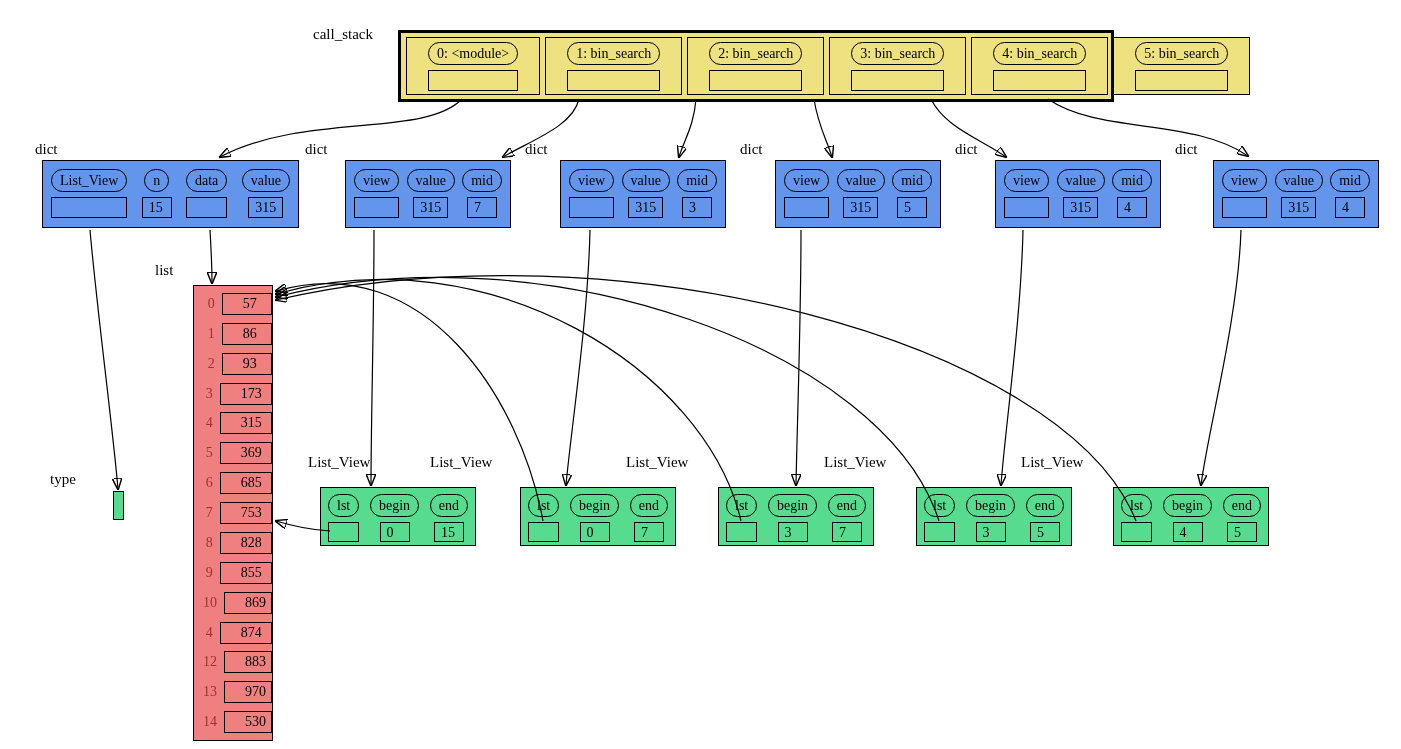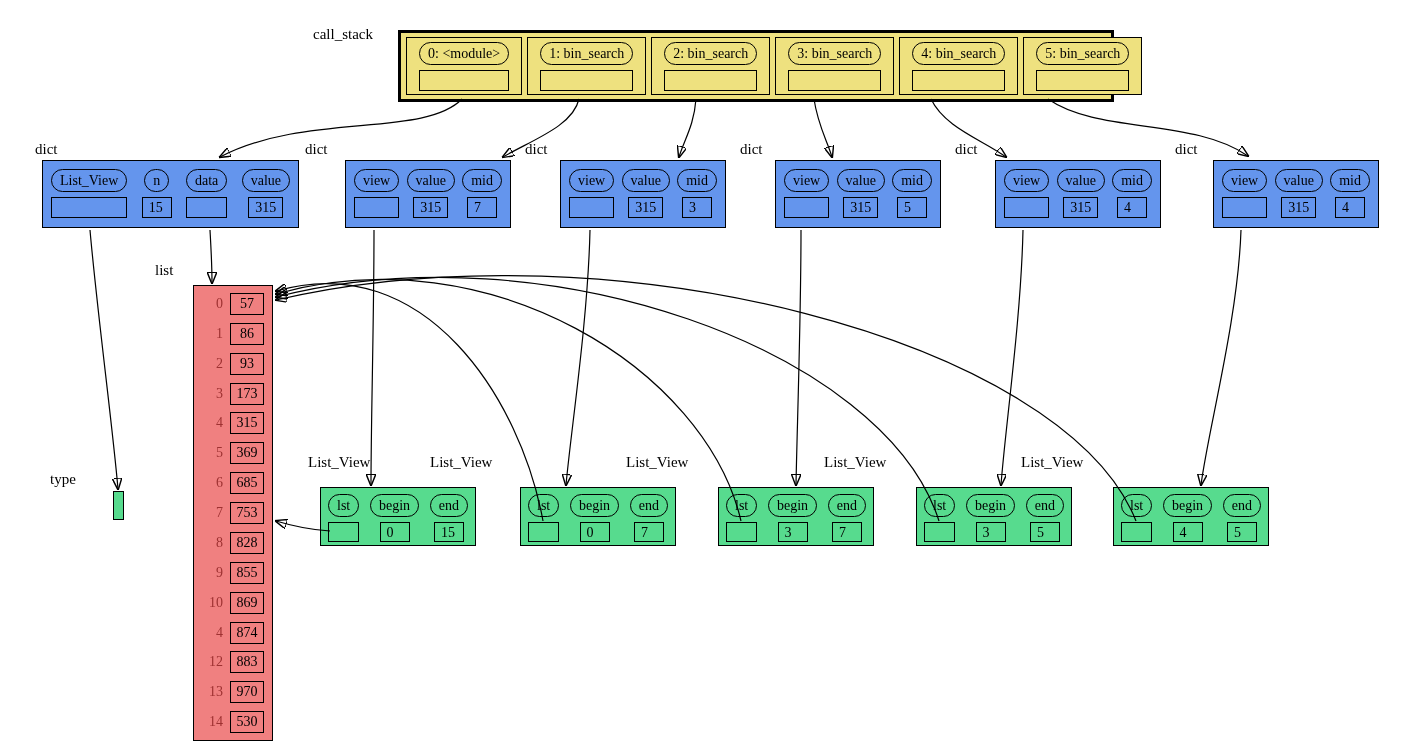--- a/index.html
+++ b/index.html
@@ -18,33 +18,33 @@
           line-height: 19px; text-align: left; }
   .slot.ptr { align-self: stretch; }
   .slot.val { min-width: 30px; padding: 0 6px; align-self: center; }
 
   
   #callstack { position: absolute; left: 398px; top: 30px; width: 716px; height: 72px;
                background: var(--stack, #EEE17F); border: 3px solid #000;
                display: flex; gap: 5px; padding: 4px 5px; }
   .frame { flex: 1; border: 1px solid #000; background: var(--stack, #EEE17F);
            display: flex; flex-direction: column; align-items: center; justify-content: center;
-           gap: 5px; padding: 3px 12px; }
+           gap: 5px; padding: 3px 21px; }
   .frame .slot { align-self: stretch; margin-top: 0; }
 
   
   .dict { background: var(--dict, #6495ED); height: 68px; padding: 8px 8px; gap: 6px; }
 
   
   #list { position: absolute; left: 193px; top: 285px; width: 80px; height: 456px;
           background: var(--list, #F08080); border: 1px solid #000;
           display: flex; flex-direction: column; justify-content: space-evenly; padding: 2px 0; }
   .lrow { display: flex; align-items: center; height: 28px; padding-left: 9px; gap: 7px; }
   .idx { width: 20px; text-align: right; font-size: 14px; color: var(--index, #9E3131); }
-  .cell { border: 1px solid #000; min-width: 34px; padding: 0 4px; height: 22px;
+  .cell { border: 1px solid #000; min-width: 34px; padding: 0 20px; height: 22px;
           line-height: 20px; text-align: center; font-size: 14px; }
 
   
   #type-box { position: absolute; left: 113px; top: 491px; width: 11px; height: 29px;
               background: var(--green, #57DB8E); border: 1px solid #000; }
 
   
   .lv { background: var(--green, #57DB8E); height: 59px; padding: 6px 7px 22px; gap: 6px; }
   .lv .pill { height: 23px; }
   .lv .slot { height: 20px; }

